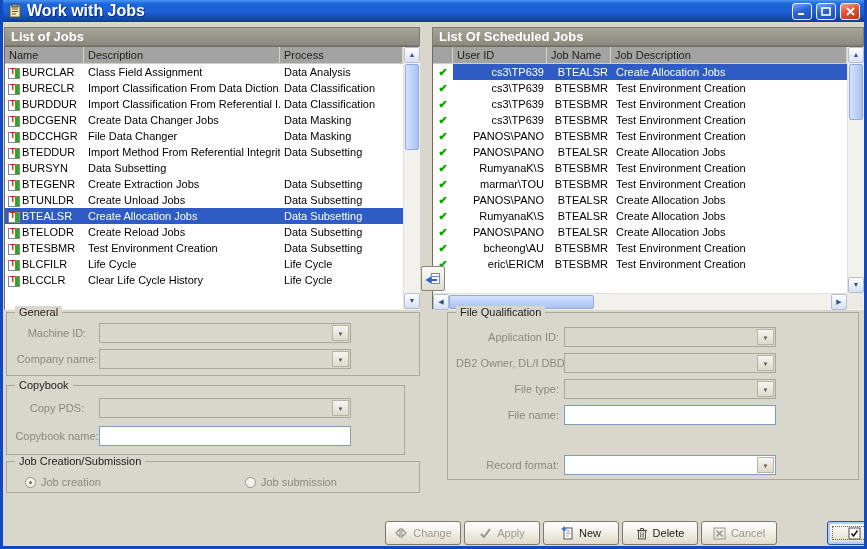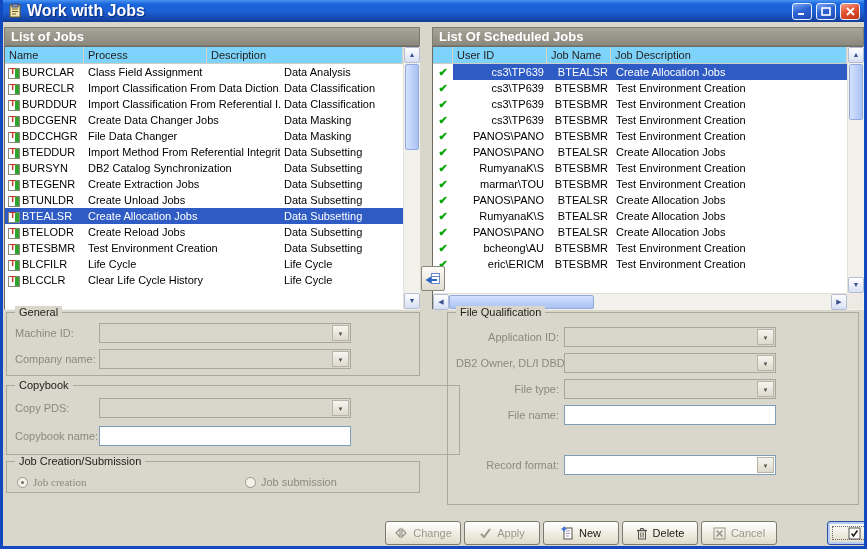--- a/index.html
+++ b/index.html
@@ -20,21 +20,21 @@
 
   .client { position:absolute; left:0; top:22px; right:0; bottom:0; }
 
   
   .panel { position:absolute; }
   .panel-header { height:19px; line-height:18px; padding-left:6px; color:#fff; font-weight:bold; font-size:13px;
     background:linear-gradient(#A6A499,#8C8A7E); border:1px solid #7E7C70; }
   .grid { position:absolute; top:19px; left:0; right:0; bottom:0; background:#fff;
     border-top:1px solid #6E6C61; border-left:1px solid #6E6C61; border-right:1px solid #F2F1EA; border-bottom:1px solid #F2F1EA; }
 
-  .ghead { display:flex; height:17px; background:#7dd3fc; border-bottom:1px solid #CFCDC1; margin-right:16px; }
+  .ghead { display:flex; height:17px; background:#a3a3a3; border-bottom:1px solid #CFCDC1; margin-right:16px; }
   .hc { border-right:1px solid #D6D4C8; padding:2px 0 0 4px; white-space:nowrap; overflow:hidden; color:#201E18; }
   .h-name { width:79px; } .h-desc { width:196px; } .h-proc { flex:1; }
   .h-blank { width:20px; } .h-user { width:94px; } .h-job { width:64px; } .h-jdesc { flex:1; }
 
   .gbody { position:absolute; left:0; top:17px; right:16px; bottom:0; overflow:hidden; }
   .gbody.with-hscroll { bottom:16px; }
   .trow { display:flex; height:16px; align-items:center; cursor:default; }
   .trow.selected .cell { background:#2F5BC4; color:#fff; }
   .trow.selected .icon-keep { background:#fff; color:#0AA60A; }
   .cell { white-space:nowrap; overflow:hidden; height:16px; line-height:16px; }
@@ -67,21 +67,21 @@
   
   .xfer-btn { position:absolute; left:418px; top:244px; width:24px; height:25px; z-index:6;
     background:linear-gradient(#FCFBF7,#DFDCD0); border:1px solid #8A887C; border-radius:2px;
     display:flex; align-items:center; justify-content:center; }
 
   
   .group { position:absolute; border:1px solid #ACA99B; }
   .group-title { position:absolute; top:-7px; left:8px; background:#D9D6CC; padding:0 4px; color:#23211B; }
   .frow { position:absolute; display:flex; align-items:center; }
   .flabel { color:#8C897D; white-space:nowrap; }
-  .flabel.left { width:84px; text-align:left; }
+  .flabel.left { width:84px; text-align:center; }
   .flabel.right { width:108px; text-align:right; padding-right:5px; }
   .combo { position:relative; height:20px; background:#fff; border:1px solid #7F9DB9; }
   .combo.disabled { background:#D9D6CC; border-color:#A9A69A; }
   .drop { position:absolute; top:1px; right:1px; bottom:1px; width:17px;
     background:linear-gradient(#F6F5F0,#DDD9CC); border:1px solid #B7B4A6;
     color:#55534A; font-size:6px; line-height:16px; text-align:center; }
   .tinput { height:20px; background:#fff; border:1px solid #7F9DB9; }
   .w252 { width:252px; } .w212 { width:212px; }
 
   .radio { position:absolute; display:flex; align-items:center; gap:5px; }
@@ -130,22 +130,22 @@
     </span>
   </div>
 
   <div class="client">
 
     <div class="panel" style="left:1px; top:5px; width:416px; height:283px;">
       <div class="panel-header">List of Jobs</div>
       <div class="grid">
         <div class="ghead">
           <span class="hc h-name">Name</span>
+          <span class="hc h-desc">Description</span>
           <span class="hc h-proc">Process</span>
-          <span class="hc h-desc">Description</span>
         </div>
         <div class="gbody" id="jobs-body">
             <div class="trow">
               <span class="cell c-icon"><span class="job-ic"><span class="job-t">T</span></span></span>
               <span class="cell c-name">BURCLAR</span>
               <span class="cell c-desc">Class Field Assignment</span>
               <span class="cell c-proc">Data Analysis</span>
             </div>
             <div class="trow">
               <span class="cell c-icon"><span class="job-ic"><span class="job-t">T</span></span></span>
@@ -173,21 +173,20 @@
             </div>
             <div class="trow">
               <span class="cell c-icon"><span class="job-ic"><span class="job-t">T</span></span></span>
               <span class="cell c-name">BTEDDUR</span>
               <span class="cell c-desc">Import Method From Referential Integrity</span>
               <span class="cell c-proc">Data Subsetting</span>
             </div>
             <div class="trow">
               <span class="cell c-icon"><span class="job-ic"><span class="job-t">T</span></span></span>
               <span class="cell c-name">BURSYN</span>
-              <span class="cell c-desc">DB2 Catalog Synchronization</span>
               <span class="cell c-proc">Data Subsetting</span>
             </div>
             <div class="trow">
               <span class="cell c-icon"><span class="job-ic"><span class="job-t">T</span></span></span>
               <span class="cell c-name">BTEGENR</span>
               <span class="cell c-desc">Create Extraction Jobs</span>
               <span class="cell c-proc">Data Subsetting</span>
             </div>
             <div class="trow">
               <span class="cell c-icon"><span class="job-ic"><span class="job-t">T</span></span></span>
@@ -355,47 +354,47 @@
         </div>
       </div>
       <div class="frow" style="left:8px; top:36px;">
         <span class="flabel left">Company name:</span>
         <div class="combo disabled w252">
           <span class="drop">▼</span>
         </div>
       </div>
     </div>
 
-    <div class="group" style="left:3px; top:363px; width:454px; height:70px;">
+    <div class="group" style="left:3px; top:363px; width:399px; height:70px;">
       <span class="group-title">Copybook</span>
       <div class="frow" style="left:8px; top:12px;">
         <span class="flabel left">Copy PDS:</span>
         <div class="combo disabled w252">
           <span class="drop">▼</span>
         </div>
       </div>
       <div class="frow" style="left:8px; top:40px;">
         <span class="flabel left">Copybook name:</span>
         <div class="tinput w252"></div>
       </div>
     </div>
 
     <div class="group" style="left:3px; top:439px; width:414px; height:32px;">
       <span class="group-title">Job Creation/Submission</span>
-      <div class="radio" style="left:10px; top:14px;font-family:Liberation Serif, serif;">
+      <div class="radio" style="left:18px; top:14px;">
         <span class="rdot on"></span>
         <span class="rlabel">Job creation</span>
       </div>
       <div class="radio" style="left:238px; top:14px;">
         <span class="rdot"></span>
         <span class="rlabel">Job submission</span>
       </div>
     </div>
 
-    <div class="group" style="left:444px; top:290px; width:412px; height:193px;">
+    <div class="group" style="left:444px; top:290px; width:412px; height:168px;">
       <span class="group-title">File Qualification</span>
 
       <div class="frow" style="left:8px; top:14px;">
         <span class="flabel right">Application ID:</span>
         <div class="combo disabled w212">
           <span class="drop">▼</span>
         </div>
       </div>
       <div class="frow" style="left:8px; top:40px;">
         <span class="flabel right">DB2 Owner, DL/I DBD:</span>

